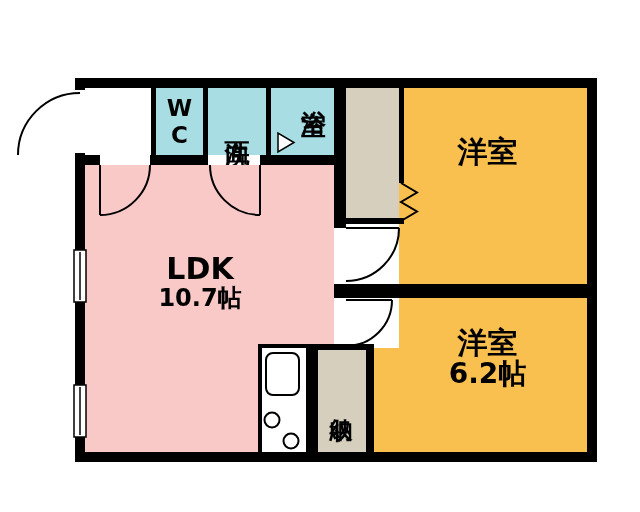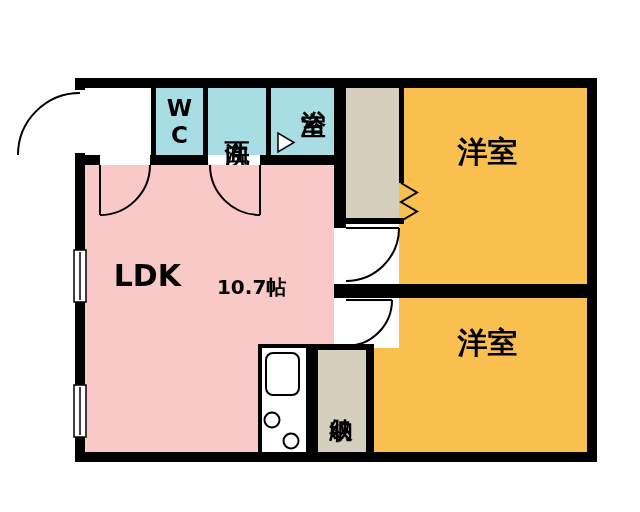--- a/index.html
+++ b/index.html
@@ -4,21 +4,21 @@
 <style>
   html,body{margin:0;padding:0;background:#fff;}
   #plan{
     position:relative;width:640px;height:512px;background:#fff;overflow:hidden;
     font-family:"DejaVu Sans","Liberation Sans",sans-serif;
   }
   .abs{position:absolute;}
   .wall{position:absolute;background:#000;}
   .room-label{
     position:absolute;color:#000;font-weight:bold;text-align:center;line-height:1.1;
-    display:flex;flex-direction:row;align-items:center;justify-content:center;
+    display:flex;flex-direction:column;align-items:center;justify-content:center;
   }
   .vlabel{
     writing-mode:vertical-rl;text-orientation:upright;letter-spacing:1px;
     font-weight:bold;color:#000;
   }
   .hcenter{display:flex;align-items:center;justify-content:center;}
   svg{position:absolute;left:0;top:0;pointer-events:none;}
 </style>
 </head>
 <body>
@@ -60,29 +60,30 @@
   <div class="wall" style="left:346px;top:218px;width:58px;height:6px;"></div>
 
   <div class="abs" style="left:258px;top:344px;width:48px;height:108px;background:#fff;border-top:4px solid #000;border-left:4px solid #000;box-sizing:border-box;"></div>
   <div class="wall" style="left:306px;top:344px;width:12px;height:108px;"></div>
   <div class="wall" style="left:318px;top:344px;width:56px;height:6px;"></div>
   <div class="wall" style="left:366px;top:344px;width:8px;height:108px;"></div>
   <div class="abs hcenter" style="left: 318px; top: 350px; width: 48px; height: 102px; background-color: rgb(214, 207, 189);">
     <span class="vlabel" style="font-size:23px;">収納</span>
   </div>
 
-  <div class="room-label" style="left:100px;top:252px;width:200px;gap:36px;">
+  <div class="room-label" style="left:100px;top:252px;width:200px;">
     <span style="font-size:30px;">LDK</span>
-    <span style="font-size:20px;margin-top:24px;">10.7帖</span>
+    <span style="font-size:24px;">10.7帖</span>
   </div>
   <div class="room-label" style="left:380px;top:135px;width:215px;">
     <span style="font-size:30px;">洋室</span>
   </div>
   <div class="room-label" style="left:380px;top:326px;width:215px;">
     <span style="font-size:30px;">洋室</span>
+    <span style="font-size:28px;">6.2帖</span>
   </div>
 
   <svg width="640" height="512" viewBox="0 0 640 512">
 
     <rect x="73" y="90" width="14" height="63" fill="#ffffff"></rect>
 
     <path d="M 80 93 A 62 62 0 0 0 18 155" fill="none" stroke="#000" stroke-width="2"></path>
 
     <path d="M 100 165 L 100 215 M 150 165 A 50 50 0 0 1 100 215" fill="none" stroke="#000" stroke-width="2"></path>
 

